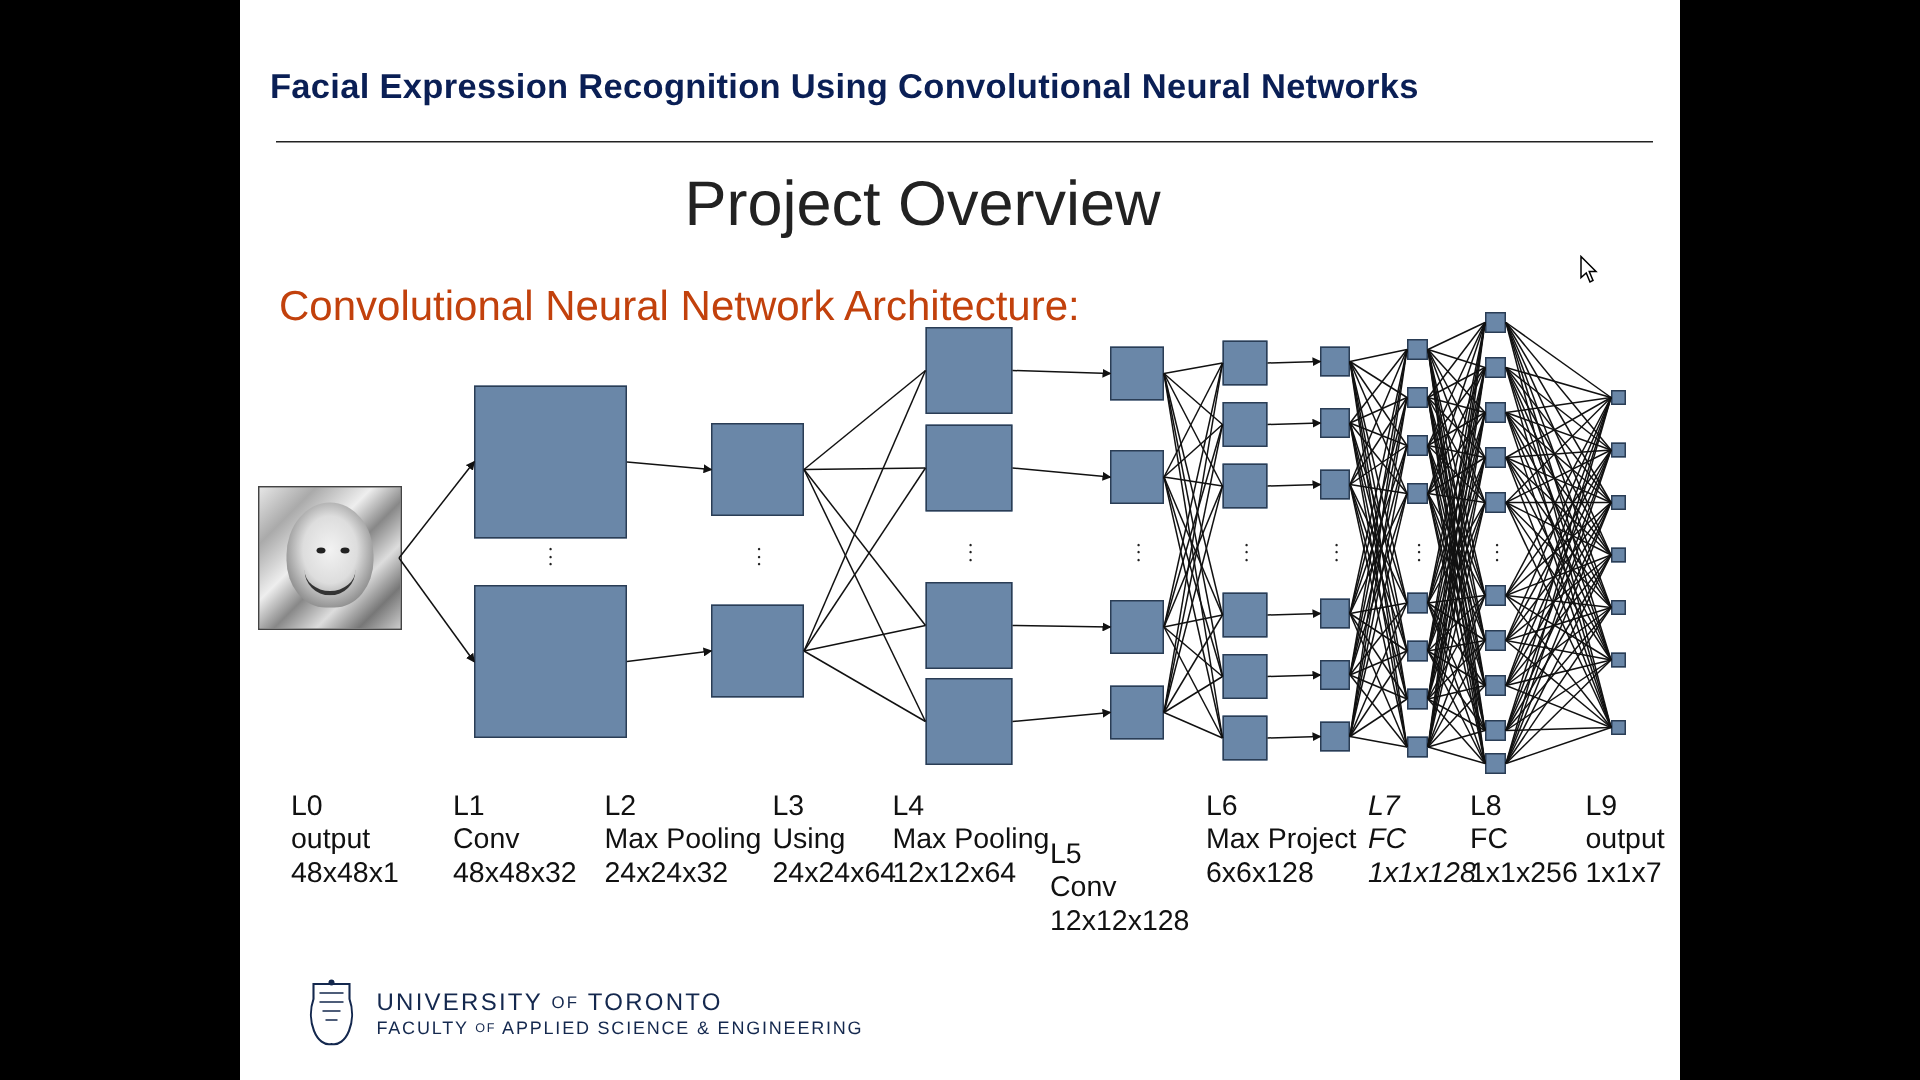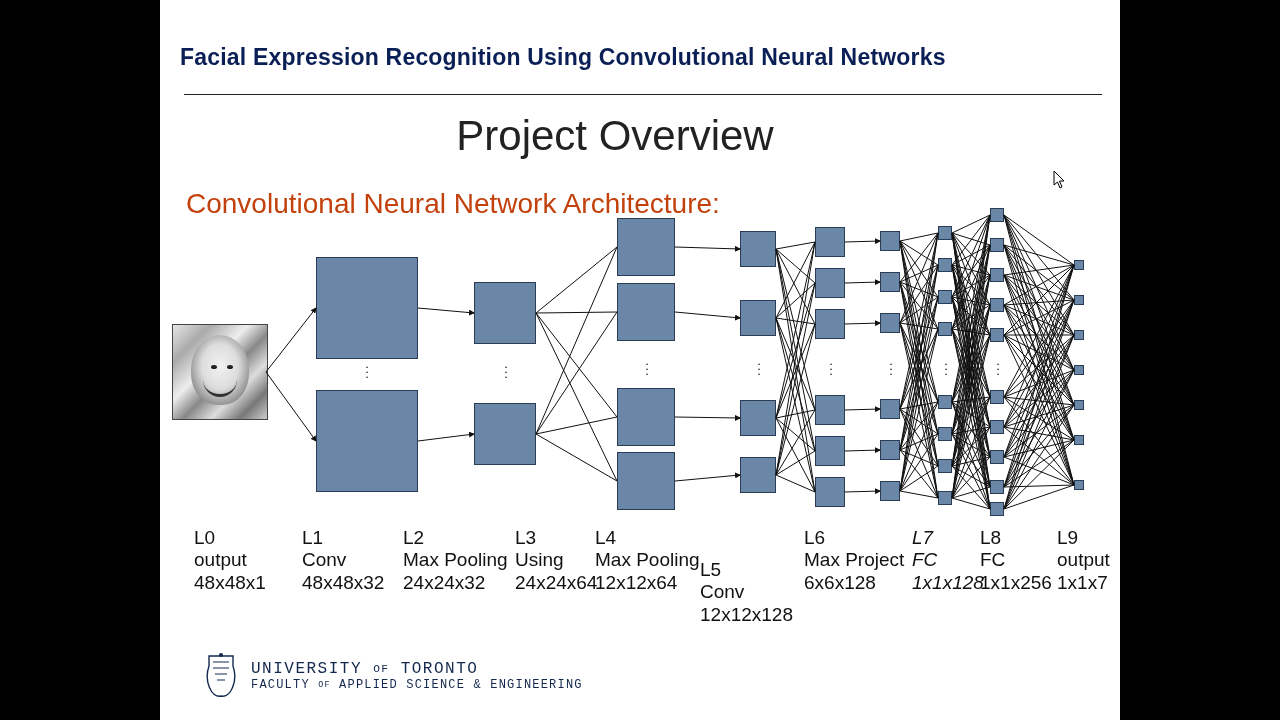--- a/index.html
+++ b/index.html
@@ -134,21 +134,21 @@
     bottom: 20px;
     display: flex;
     align-items: center;
     gap: 14px;
   }
   .crest {
     width: 32px;
     height: 48px;
   }
   .footer-text {
-    font-family: Liberation Mono, monospace;
+    font-family: Liberation Sans, sans-serif;
     color: #14284e;
     letter-spacing: 1.5px;
   }
   .footer-univ {
     font-size: 16px;
   }
   .footer-fac {
     font-size: 12px;
     letter-spacing: 1.2px;
   }

